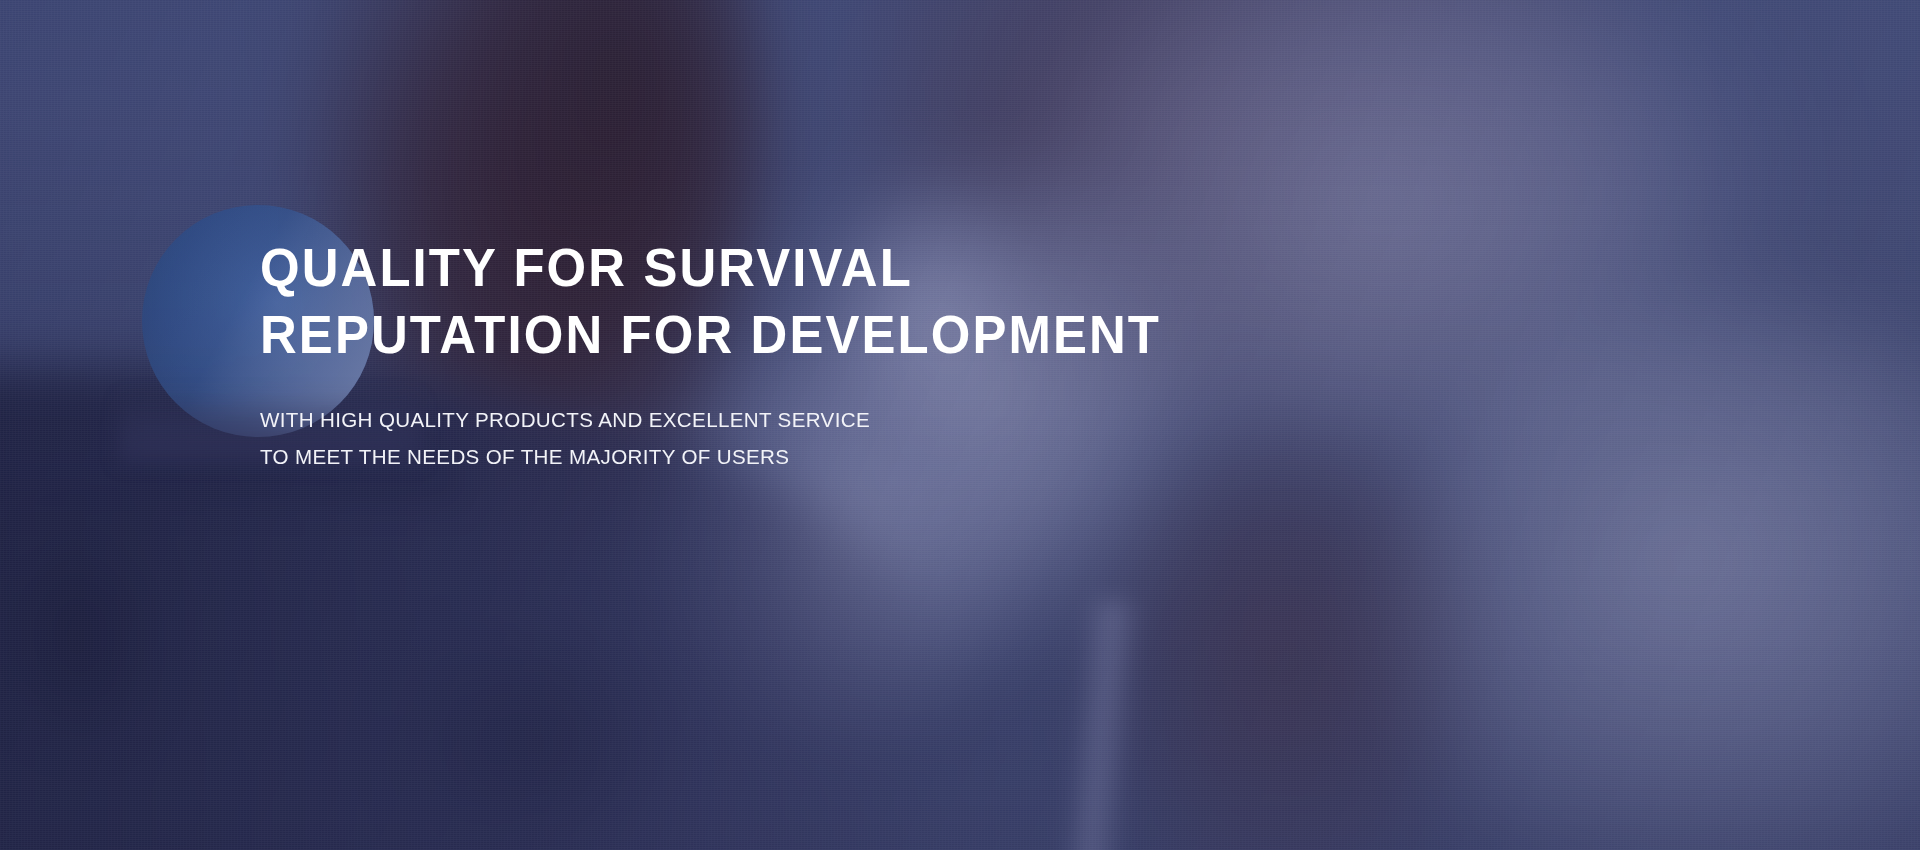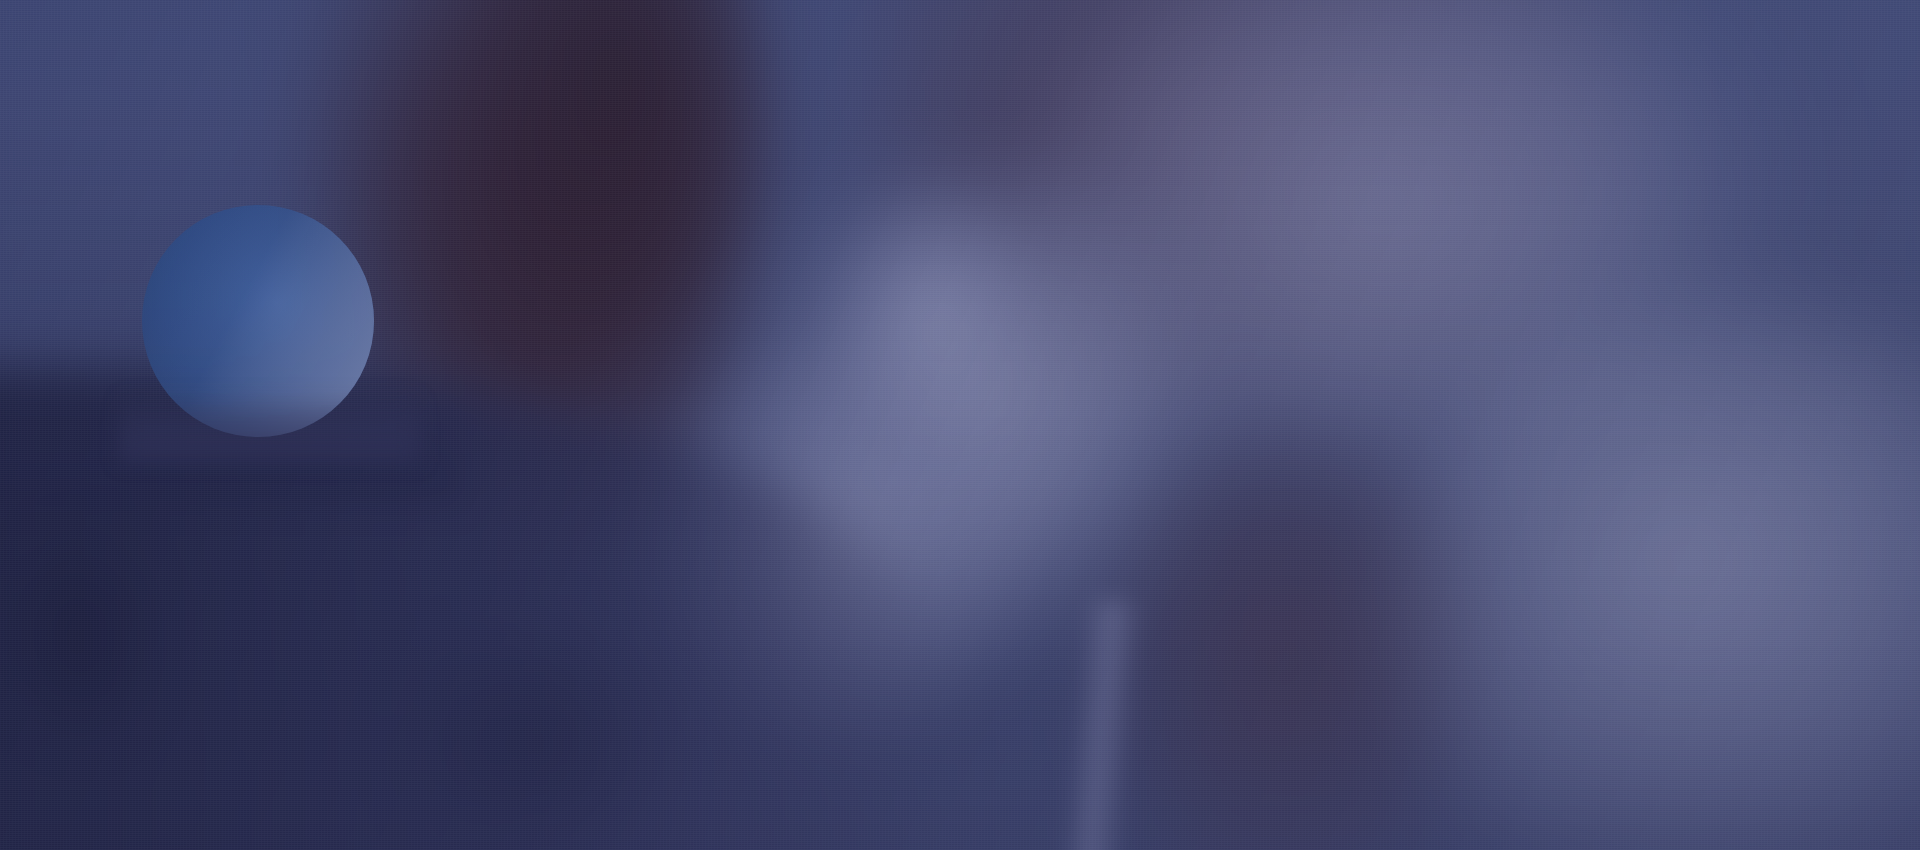--- a/index.html
+++ b/index.html
@@ -359,14 +359,27 @@
   </div>
 
   <div class="tint-overlay"></div>
   <div class="tint-overlay-2"></div>
   <div class="grain"></div>
 
   <div class="deco-circle"></div>
   <div class="deco-circle-fade"></div>
   <div class="deco-circle-clip"></div>
 
+  <div class="content">
+
+    <h1 class="headline">
+      <span class="headline-line">QUALITY FOR SURVIVAL</span>
+      <span class="headline-line">REPUTATION FOR DEVELOPMENT</span>
+    </h1>
+
+    <p class="subtitle">
+      <span class="subtitle-line">WITH HIGH QUALITY PRODUCTS AND EXCELLENT SERVICE</span>
+      <span class="subtitle-line">TO MEET THE NEEDS OF THE MAJORITY OF USERS</span>
+    </p>
+
+  </div>
 
 </div>
 
 </body></html>

